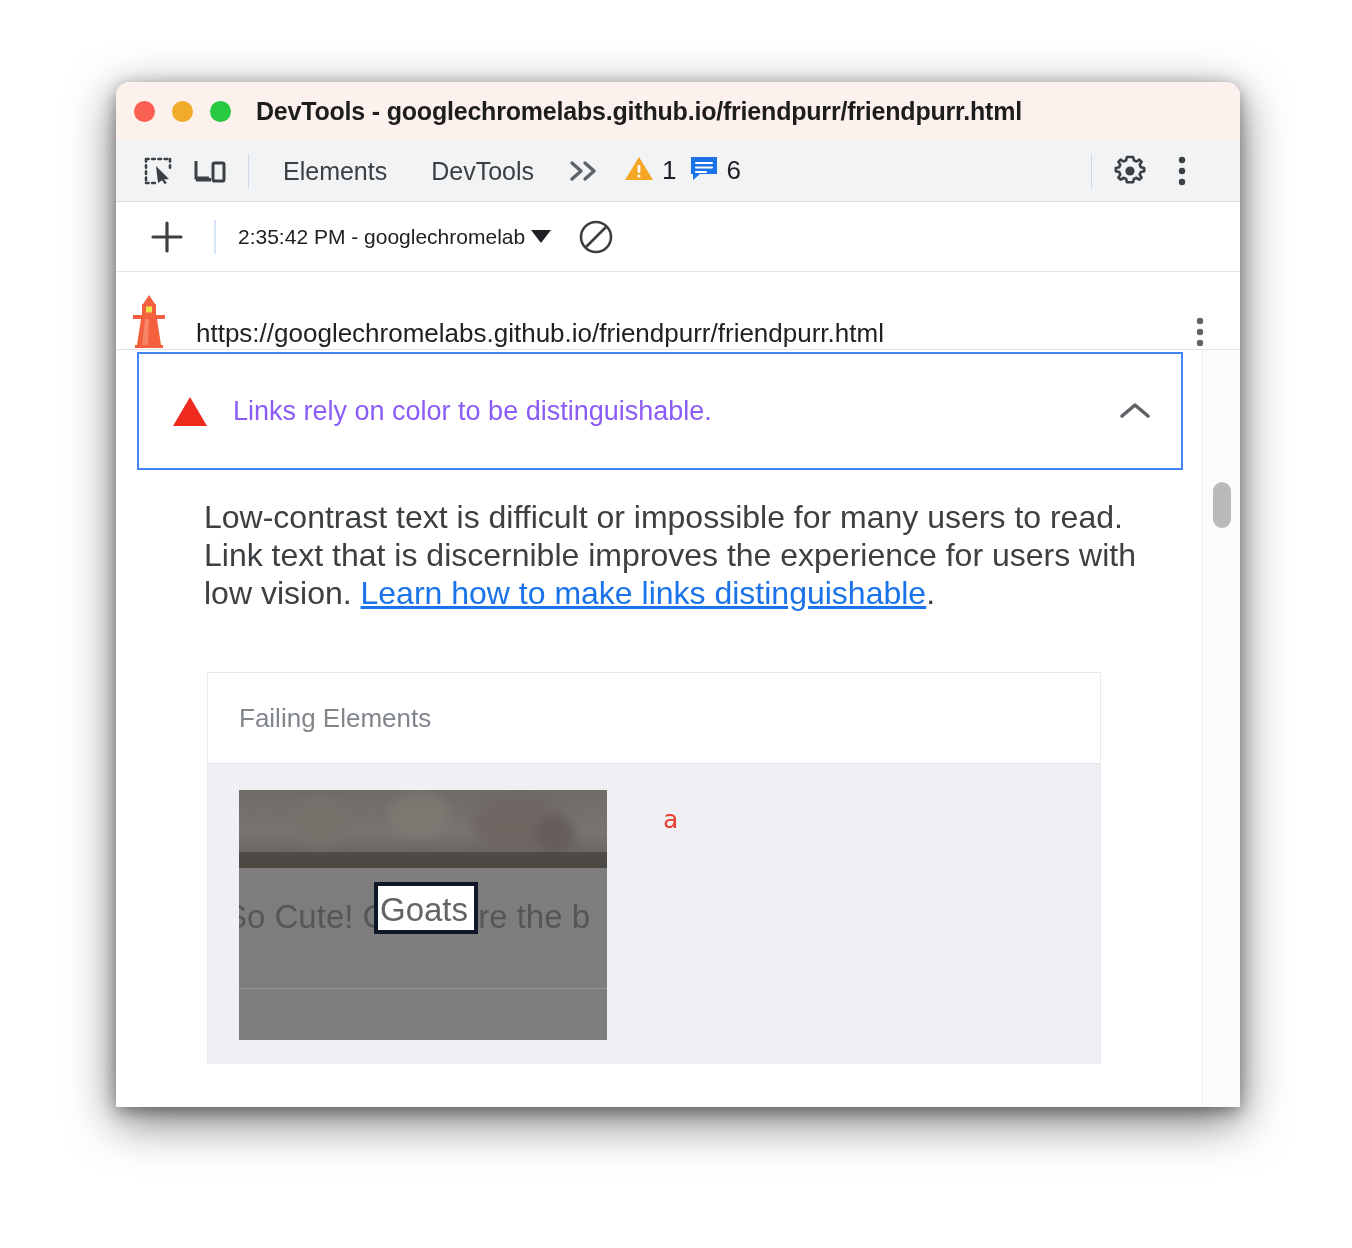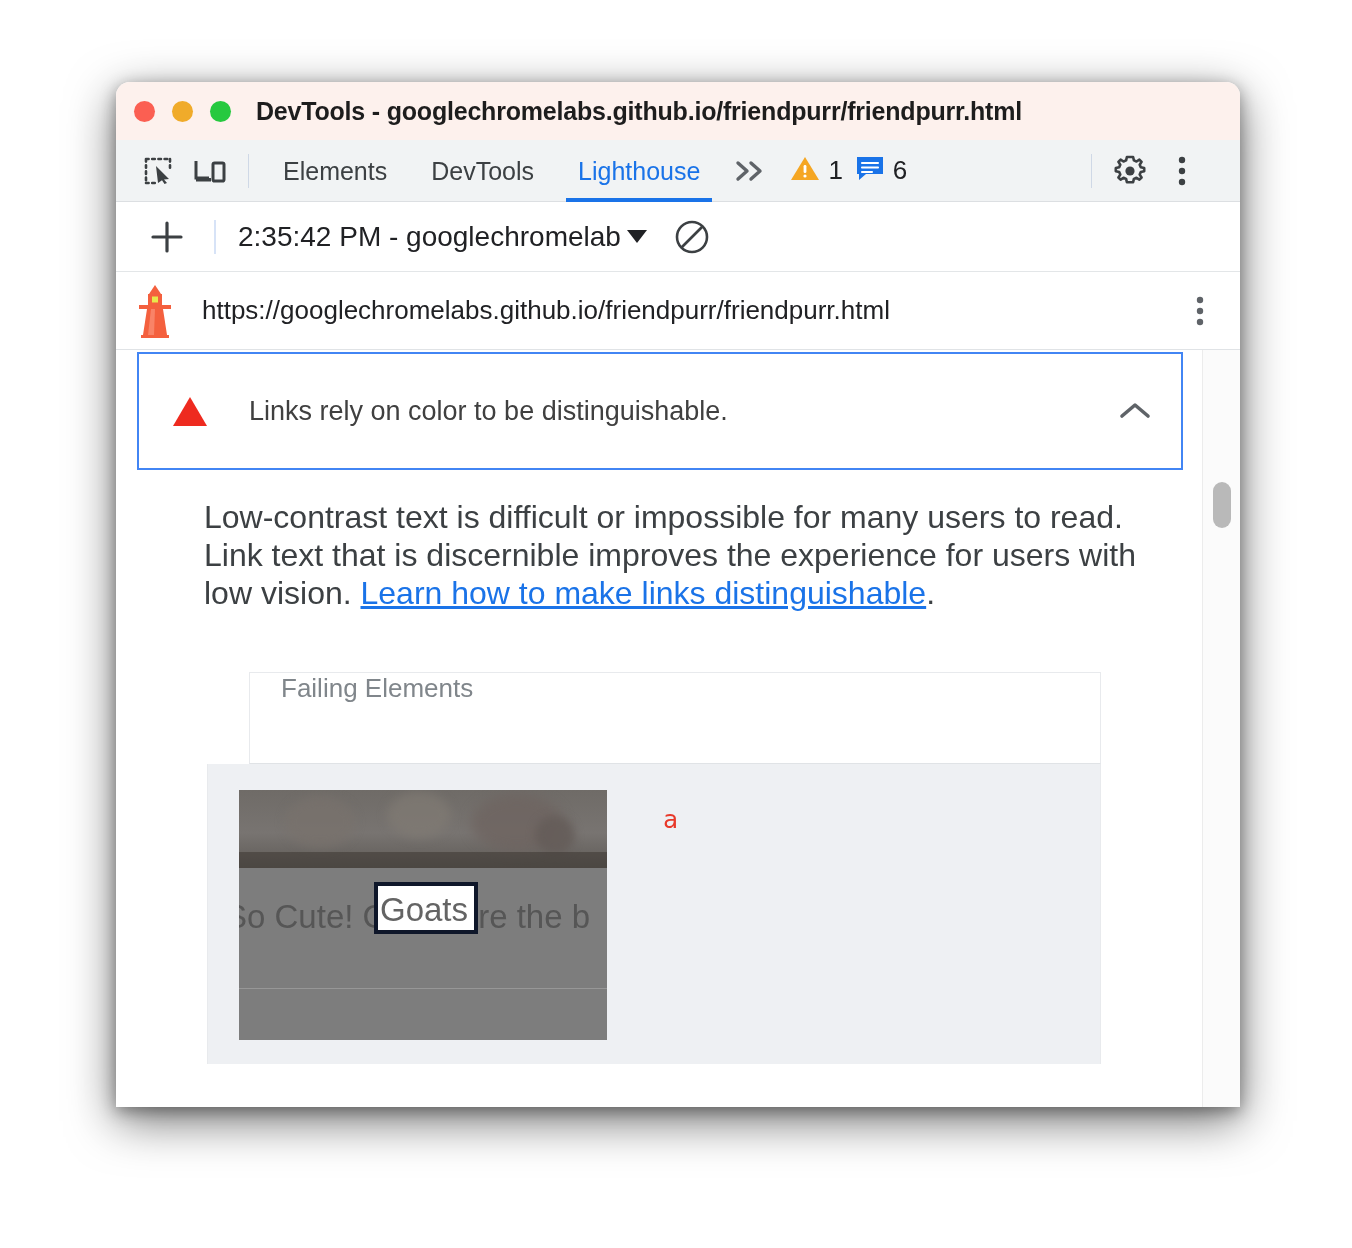--- a/index.html
+++ b/index.html
@@ -117,41 +117,41 @@
     width: 50px; height: 50px;
     display: flex; align-items: center; justify-content: center;
     flex: 0 0 auto;
   }
   .run-sep { width: 2px; height: 34px; background: #d7e3f7; margin: 0 22px; flex:0 0 auto; }
   .run-select {
     display: flex; align-items: center; gap: 6px; flex: 0 0 auto;
     max-width: 430px;
   }
   .run-select .label {
-    font-size: 28px; color: #202124;
+    font-size: 21px; color: #202124;
     white-space: nowrap; overflow: hidden;
     max-width: 390px; text-overflow: clip;
   }
   .caret-down {
     width: 0; height: 0;
     border-left: 10px solid transparent;
     border-right: 10px solid transparent;
     border-top: 13px solid #202124;
     flex: 0 0 auto;
   }
   .clear-btn { margin-left: 26px; display:flex; align-items:center; justify-content:center; flex:0 0 auto;}
 
   
   .urlbar {
     position: relative;
     height: 78px;
     background: #ffffff;
     display: flex;
-    align-items: center;
-    padding: 0 18px 0 14px;
+    align-items: flex-end;
+    padding: 0 18px 0 8px;
     border-bottom: 1px solid #e0e3e6;
   }
   .lh-logo { width: 50px; flex: 0 0 auto; display:flex; align-items:center; justify-content:center;}
   .url-text {
     margin-left: 22px;
     font-size: 26px;
     color: #202124;
     white-space: nowrap;
     flex: 1 1 auto;
   }
@@ -184,23 +184,23 @@
     padding: 0 26px 0 34px;
   }
   .audit-tri {
     width: 0; height: 0;
     border-left: 17px solid transparent;
     border-right: 17px solid transparent;
     border-bottom: 29px solid #ee2a1f;
     flex: 0 0 auto;
   }
   .audit-title {
-    margin-left: 42px;
+    margin-left: 26px;
     font-size: 27px;
-    color: #404040;
+    color: #8b5cf6;
     flex: 1 1 auto;
     white-space: nowrap;
   }
   .audit-collapse { width: 40px; display:flex; align-items:center; justify-content:center; flex:0 0 auto;}
 
   .audit-desc {
     position: absolute;
     left: 88px; top: 148px;
     width: 960px;
     font-size: 32px;
@@ -215,23 +215,22 @@
   .fe-table {
     position: absolute;
     left: 91px; top: 322px;
     width: 894px;
   }
   .fe-head {
     height: 92px;
     background: #ffffff;
     border: 1px solid #e8eaed;
     border-bottom: 1px solid #e0e3e6;
-    display: flex; align-items: flex-start;
+    display: flex; align-items: center;
     padding-left: 31px;
-    margin-left: 42px;
   }
   .fe-head .t { font-size: 26px; color: #80868b; }
   .fe-body {
     background: #eef0f3;
     border-left: 1px solid #e8eaed;
     border-right: 1px solid #e8eaed;
     min-height: 300px;
     display: flex;
     padding: 26px 0 0 31px;
     gap: 0;
@@ -359,21 +358,20 @@
           <path d="M2 4 V21 H15" fill="none" stroke="#3c4043" stroke-width="3"></path>
           <rect x="2" y="21" width="15" height="3.5" fill="#3c4043"></rect>
           <rect x="19" y="6" width="11" height="18" rx="1.6" fill="none" stroke="#3c4043" stroke-width="3"></rect>
         </svg>
       </div>
 
       <div class="tb-sep"></div>
 
       <div class="tab">Elements</div>
       <div class="tab">DevTools</div>
-      <div class="tab active">Lighthouse</div>
 
       <div class="overflow-chev">
         <svg width="34" height="26" viewBox="0 0 34 26">
           <g fill="none" stroke="#5f6368" stroke-width="3.4" stroke-linecap="round" stroke-linejoin="round">
             <path d="M5 5 L14 13 L5 21"></path>
             <path d="M18 5 L27 13 L18 21"></path>
           </g>
         </svg>
       </div>
 

